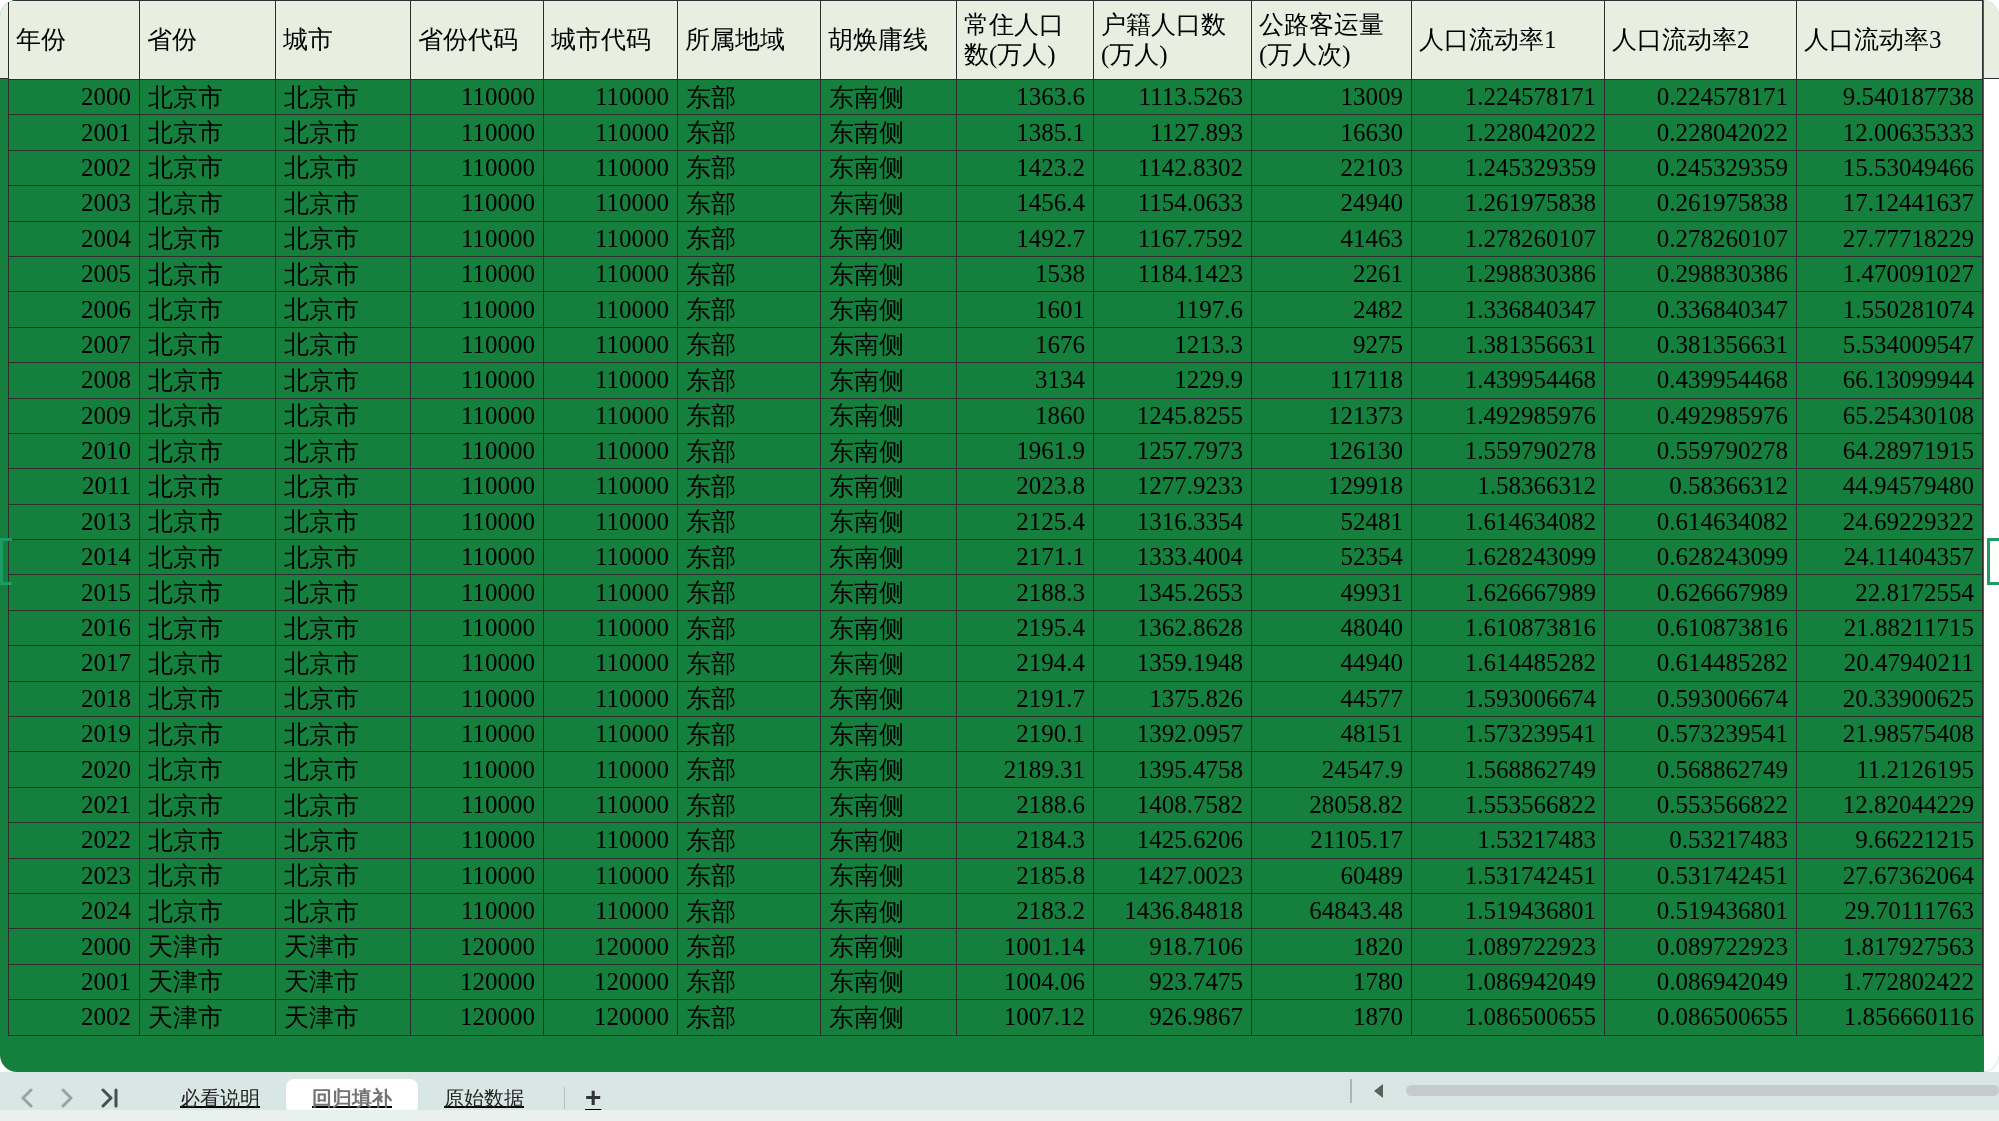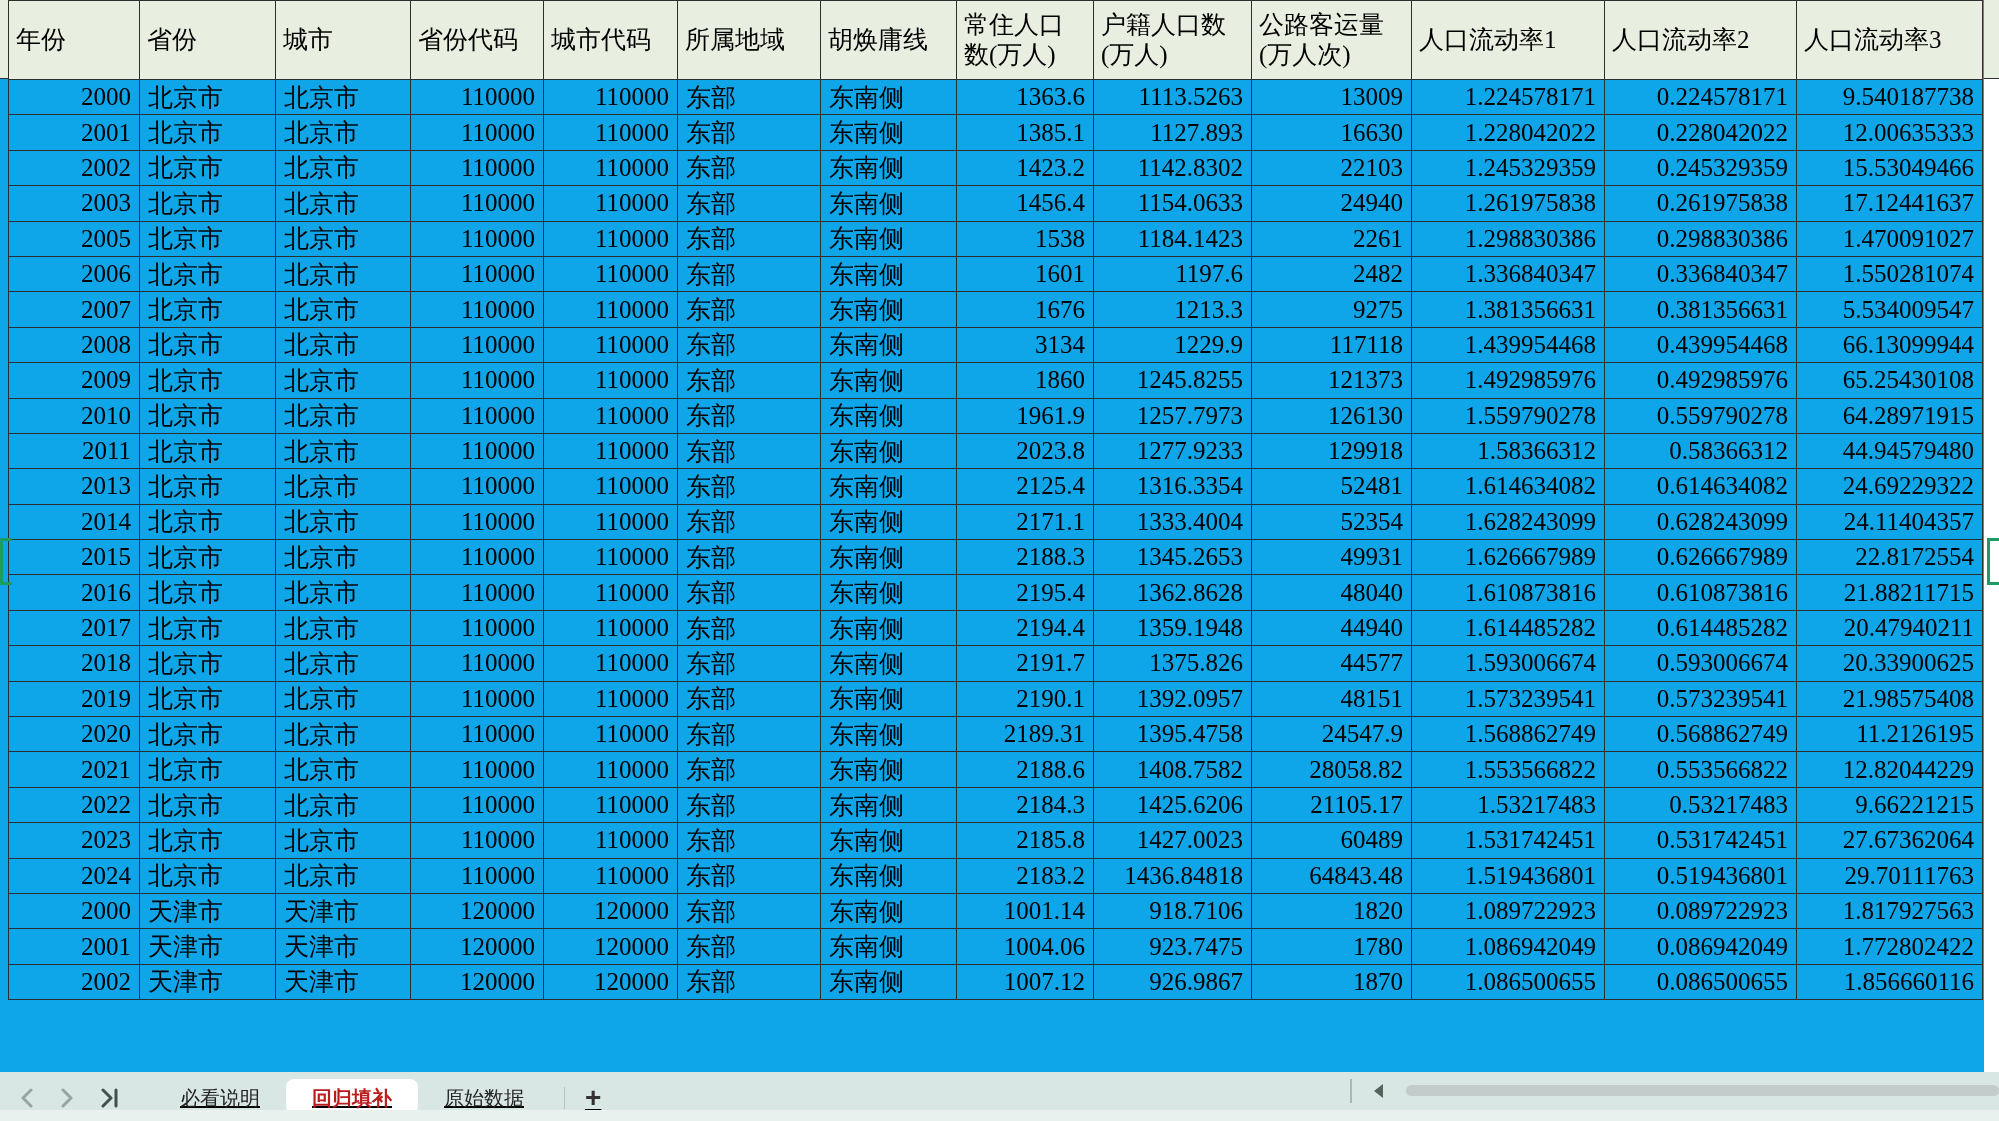--- a/index.html
+++ b/index.html
@@ -1,20 +1,20 @@
 <!DOCTYPE html>
 <html><head>
 <meta charset="utf-8">
 <style>
   html,body{margin:0;padding:0;background:#fff;}
   .app{position:relative;width:1999px;height:1121px;overflow:hidden;background:#fff;
        font-family:"Liberation Serif","DejaVu Serif",serif;}
 
   
-  .grid{position:absolute;left:0;top:0;width:1999px;height:1072px;overflow:hidden;background:#0ea5e9;}
+  .grid{position:absolute;left:0;top:0;width:1999px;height:1072px;overflow:hidden;background:#15803d;border-radius:17px;}
   .sliver-left-header{position:absolute;left:0;top:0;width:8px;height:79px;background:#e9efe0;
        border-bottom:1px solid #2e2e2e;box-sizing:border-box;}
   .sliver-right{position:absolute;left:1984px;top:0;width:15px;height:1072px;background:#fff;}
   .sliver-right .hd{height:79px;background:#e9efe0;border-bottom:1px solid #2e2e2e;box-sizing:border-box;}
 
   table#grid-table{position:absolute;left:8px;top:0;border-collapse:collapse;table-layout:fixed;}
   #grid-table th,#grid-table td{border:1px solid #2e2e2e;overflow:hidden;white-space:nowrap;
        box-sizing:border-box;color:#000;}
   #grid-table th{background:#e9efe0;font-weight:normal;font-size:25px;text-align:left;
        padding:0 7px;height:79px;vertical-align:middle;line-height:1.2;}
@@ -28,21 +28,21 @@
   .bracket-left{left:0;top:538px;width:9px;height:41px;}
   .bracket-right{left:1987px;top:538px;width:12px;height:41px;}
 
   
   .tabbar{position:absolute;left:0;top:1072px;width:1999px;height:52px;background:#d9e7e4;
        display:flex;align-items:center;font-family:"Liberation Sans","DejaVu Sans",sans-serif;text-decoration:underline;}
   .navbtns{display:flex;align-items:center;gap:26px;padding-left:20px;margin-right:34px;}
   .navbtn{display:flex;align-items:center;}
   .navbtn svg{display:block;}
   .sheet-tab{font-size:20px;color:#222;height:38px;line-height:38px;padding:0 26px;cursor:default;}
-  .sheet-tab.active{background:#fff;color:#b91c1c;font-weight:bold;border-radius:8px 8px 12px 12px;}
+  .sheet-tab.active{background:#fff;color:#737373;font-weight:bold;border-radius:8px 8px 12px 12px;}
   .tab-sep{width:1px;height:22px;background:#b5c2bf;margin:0 14px;}
   .add-sheet{font-size:28px;font-weight:bold;color:#333;line-height:38px;padding:0 6px;}
 
   .scroll-divider{position:absolute;left:1350px;top:1079px;width:2px;height:24px;background:#aab7b4;}
   .scroll-left-arrow{position:absolute;left:1374px;top:1084px;width:0;height:0;
        border-top:7px solid transparent;border-bottom:7px solid transparent;
        border-right:9px solid #57615e;}
   .h-thumb{position:absolute;left:1406px;top:1085px;width:593px;height:11px;
        background:#c3cccb;border-radius:6px;}
 
@@ -142,20 +142,35 @@
             <td class="a-r">110000</td>
             <td class="a-r">110000</td>
             <td class="a-l">东部</td>
             <td class="a-l">东南侧</td>
             <td class="a-r">1456.4</td>
             <td class="a-r">1154.0633</td>
             <td class="a-r">24940</td>
             <td class="a-r">1.261975838</td>
             <td class="a-r">0.261975838</td>
             <td class="a-r">17.12441637</td>
+          </tr>
+          <tr>
+            <td class="a-r">2004</td>
+            <td class="a-l">北京市</td>
+            <td class="a-l">北京市</td>
+            <td class="a-r">110000</td>
+            <td class="a-r">110000</td>
+            <td class="a-l">东部</td>
+            <td class="a-l">东南侧</td>
+            <td class="a-r">1492.7</td>
+            <td class="a-r">1167.7592</td>
+            <td class="a-r">41463</td>
+            <td class="a-r">1.278260107</td>
+            <td class="a-r">0.278260107</td>
+            <td class="a-r">27.77718229</td>
           </tr>
           <tr>
             <td class="a-r">2005</td>
             <td class="a-l">北京市</td>
             <td class="a-l">北京市</td>
             <td class="a-r">110000</td>
             <td class="a-r">110000</td>
             <td class="a-l">东部</td>
             <td class="a-l">东南侧</td>
             <td class="a-r">1538</td>

